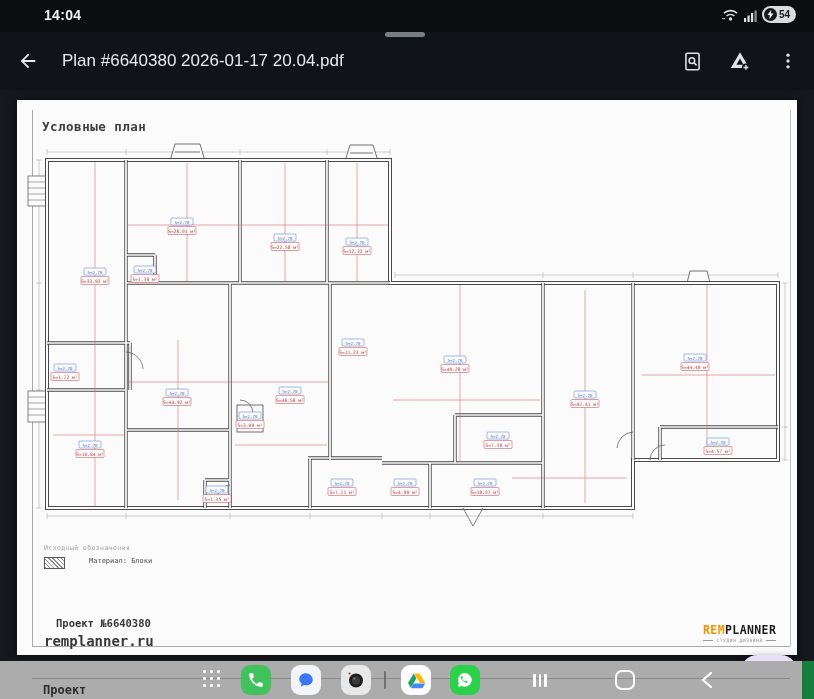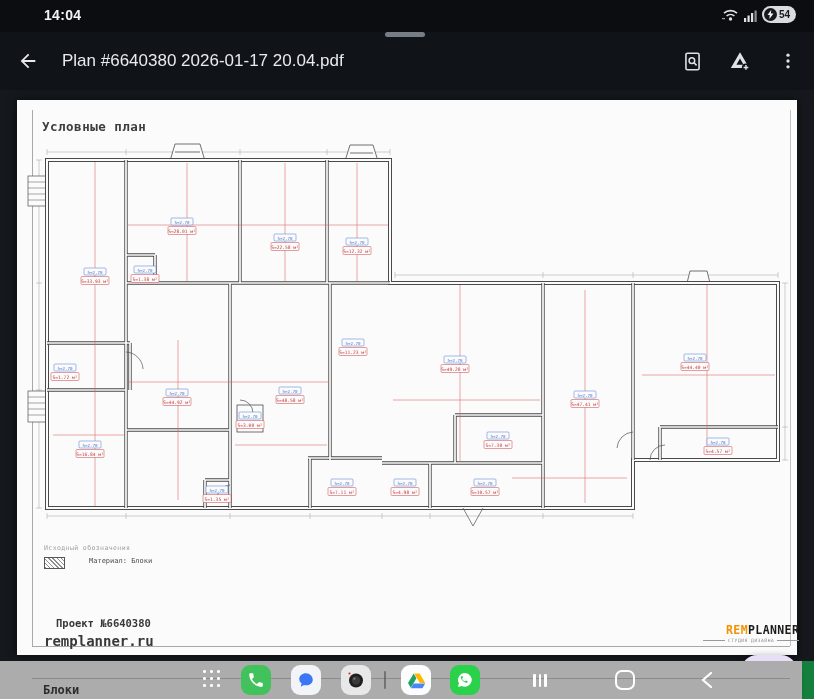--- a/index.html
+++ b/index.html
@@ -30,21 +30,21 @@
   .frame-right{position:absolute;left:773px;top:10px;width:1px;height:536px;background:#c2c2c2;}
   .legend-title{position:absolute;left:27px;top:444px;font-size:6.5px;color:#a0a0a0;letter-spacing:.4px;}
   .legend-row{position:absolute;left:27px;top:457px;display:flex;align-items:flex-start;gap:24px;}
   .legend-swatch{width:19px;height:10px;border:1px solid #555;
      background:repeating-linear-gradient(45deg,#8f8f8f 0 1px,transparent 1px 3px);}
   .legend-mat{font-size:7px;color:#4c4c4c;}
   .proj-num{position:absolute;left:39px;top:517px;font-size:10.5px;color:#383838;font-weight:700;}
   .proj-site{position:absolute;left:27px;top:533px;font-size:14px;color:#383838;font-weight:700;}
   .logo{position:absolute;left:686px;top:523px;text-align:center;font-family:"Liberation Sans",sans-serif;}
   .logo-main{font-size:11.5px;font-weight:800;letter-spacing:.4px;color:#1c1c1c;}
-  .logo-main .rem{color:#f29200;margin-left:23px;}
+  .logo-main .rem{color:#f29200;}
   .logo-sub{display:flex;align-items:center;gap:3px;margin-top:1px;}
   .logo-sub .dash{flex:1;height:1px;background:#9a9a9a;}
   .logo-sub span{font-size:4.5px;color:#8d8d8d;letter-spacing:.6px;white-space:nowrap;}
   
   .sheet-tab{position:absolute;left:14px;top:578px;width:17px;height:72px;background:#ee9c2f;
      clip-path:polygon(0 16px,100% 0,100% 100%,0 100%);display:flex;align-items:center;justify-content:center;}
   .sheet-tab span{writing-mode:vertical-rl;transform:rotate(180deg);color:#fdf3e2;font-size:7px;letter-spacing:.5px;}
   
   .fab{position:absolute;left:741px;top:565px;width:56px;height:56px;border-radius:16px;background:#e6dff7;
        box-shadow:0 3px 8px rgba(0,0,0,.5);display:flex;align-items:center;justify-content:center;}
@@ -333,21 +333,21 @@
         <path d="M8.2 7.2 a2.6 2.6 0 1 0 1.2 4.6" fill="none" stroke="#2d2166" stroke-width="1.9" stroke-linecap="round"></path>
         <path d="M13.2 17.2 a2.6 2.6 0 1 0 4.2 -.8" fill="none" stroke="#2d2166" stroke-width="1.9" stroke-linecap="round"></path>
         <path d="M9.6 16.4 L17.4 5.8" stroke="#2d2166" stroke-width="2.1" stroke-linecap="round"></path>
         <path d="M9.6 16.4 l-1.2 2.8 2.9-.9z" fill="#2d2166"></path>
       </svg>
     </div>
   </div>
 
   <div class="taskbar">
     <div class="p2-line"></div>
-    <div class="p2-title">Блоки</div>
+    <div class="p2-title">Проект</div>
 
     <div class="dots">
       <i></i>
         <i></i>
         <i></i>
         <i></i>
         <i></i>
         <i></i>
         <i></i>
         <i></i>

